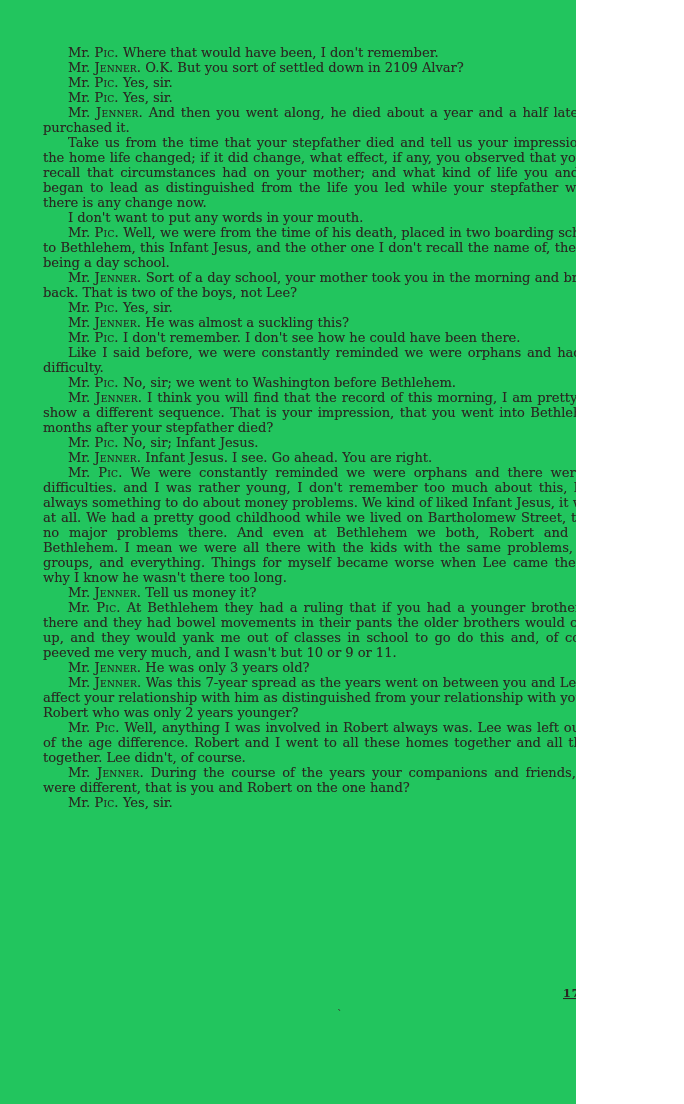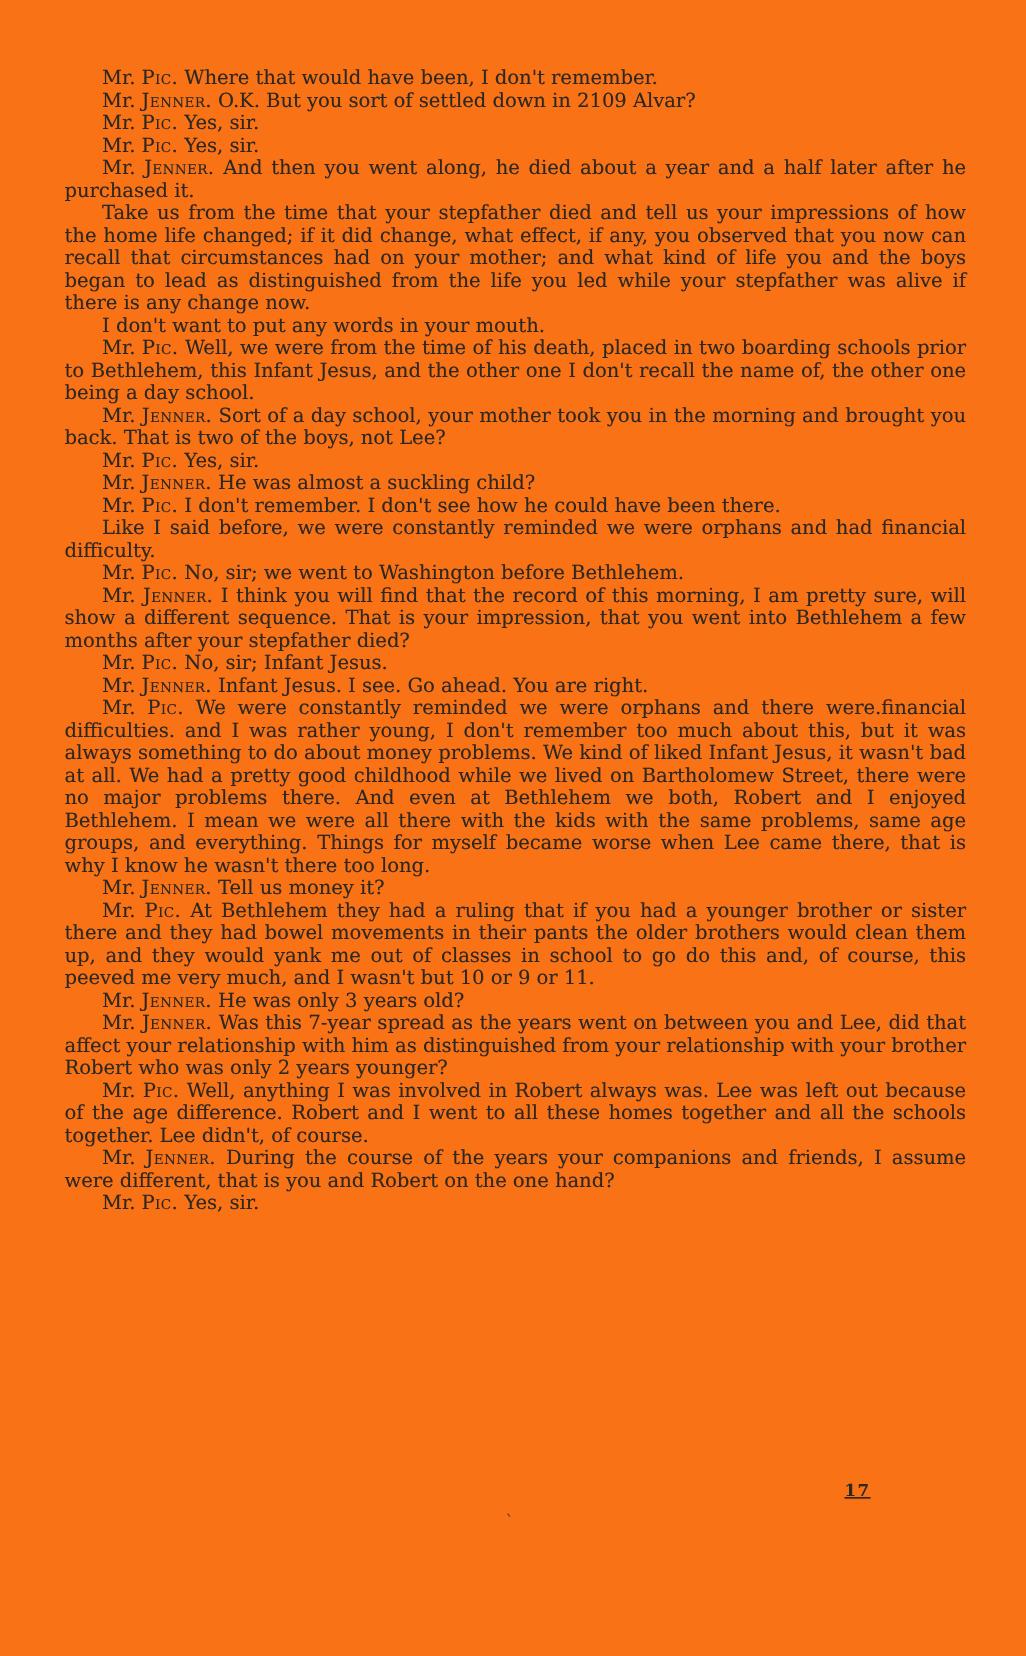--- a/index.html
+++ b/index.html
@@ -4,23 +4,23 @@
 <style>
   * { margin: 0; padding: 0; box-sizing: border-box; }
   html, body {
     width: 684px;
     height: 1104px;
     font-family: "DejaVu Serif", "Liberation Serif", serif;
     background: #ffffff;
   }
   .page {
     position: relative;
-    width: 684px;
+    width: 576px;
     height: 1104px;
-    background: #f97316;
+    background: #22c55e;
     overflow: hidden;
     color: #2b2722;
   }
   .text-block {
     position: absolute;
     left: 43px;
     top: 45px;
     width: 601px;
     font-size: 13px;
     line-height: 15px;
@@ -74,21 +74,21 @@
   <p class="para">  <span class="para-text">Take us from the time that your stepfather died and tell us your impressions of how the home life changed; if it did change, what effect, if any, you observed that you now can recall that circumstances had on your mother; and what kind of life you and the boys began to lead as distinguished from the life you led while your stepfather was alive if there is any change now.</span></p>
 
   <p class="para">  <span class="para-text">I don't want to put any words in your mouth.</span></p>
 
   <p class="para"><span class="speaker-prefix">Mr.</span> <span class="speaker-name">Pic.</span> <span class="para-text">Well, we were from the time of his death, placed in two boarding schools prior to Bethlehem, this Infant Jesus, and the other one I don't recall the name of, the other one being a day school.</span></p>
 
   <p class="para"><span class="speaker-prefix">Mr.</span> <span class="speaker-name">Jenner.</span> <span class="para-text">Sort of a day school, your mother took you in the morning and brought you back.  That is two of the boys, not Lee?</span></p>
 
   <p class="para"><span class="speaker-prefix">Mr.</span> <span class="speaker-name">Pic.</span> <span class="para-text">Yes, sir.</span></p>
 
-  <p class="para"><span class="speaker-prefix">Mr.</span> <span class="speaker-name">Jenner.</span> <span class="para-text">He was almost a suckling child?</span></p>
+  <p class="para"><span class="speaker-prefix">Mr.</span> <span class="speaker-name">Jenner.</span> <span class="para-text">He was almost a suckling this?</span></p>
 
   <p class="para"><span class="speaker-prefix">Mr.</span> <span class="speaker-name">Pic.</span> <span class="para-text">I don't remember.  I don't see how he could have been there.</span></p>
 
 
   <p class="para">  <span class="para-text">Like I said before, we were constantly reminded we were orphans and had financial difficulty.</span></p>
 
 
   <p class="para"><span class="speaker-prefix">Mr.</span> <span class="speaker-name">Pic.</span> <span class="para-text">No, sir; we went to Washington before Bethlehem.</span></p>
 
   <p class="para"><span class="speaker-prefix">Mr.</span> <span class="speaker-name">Jenner.</span> <span class="para-text">I think you will find that the record of this morning, I am pretty sure, will show a different sequence.  That is your impression, that you went into Bethlehem a few months after your stepfather died?</span></p>

